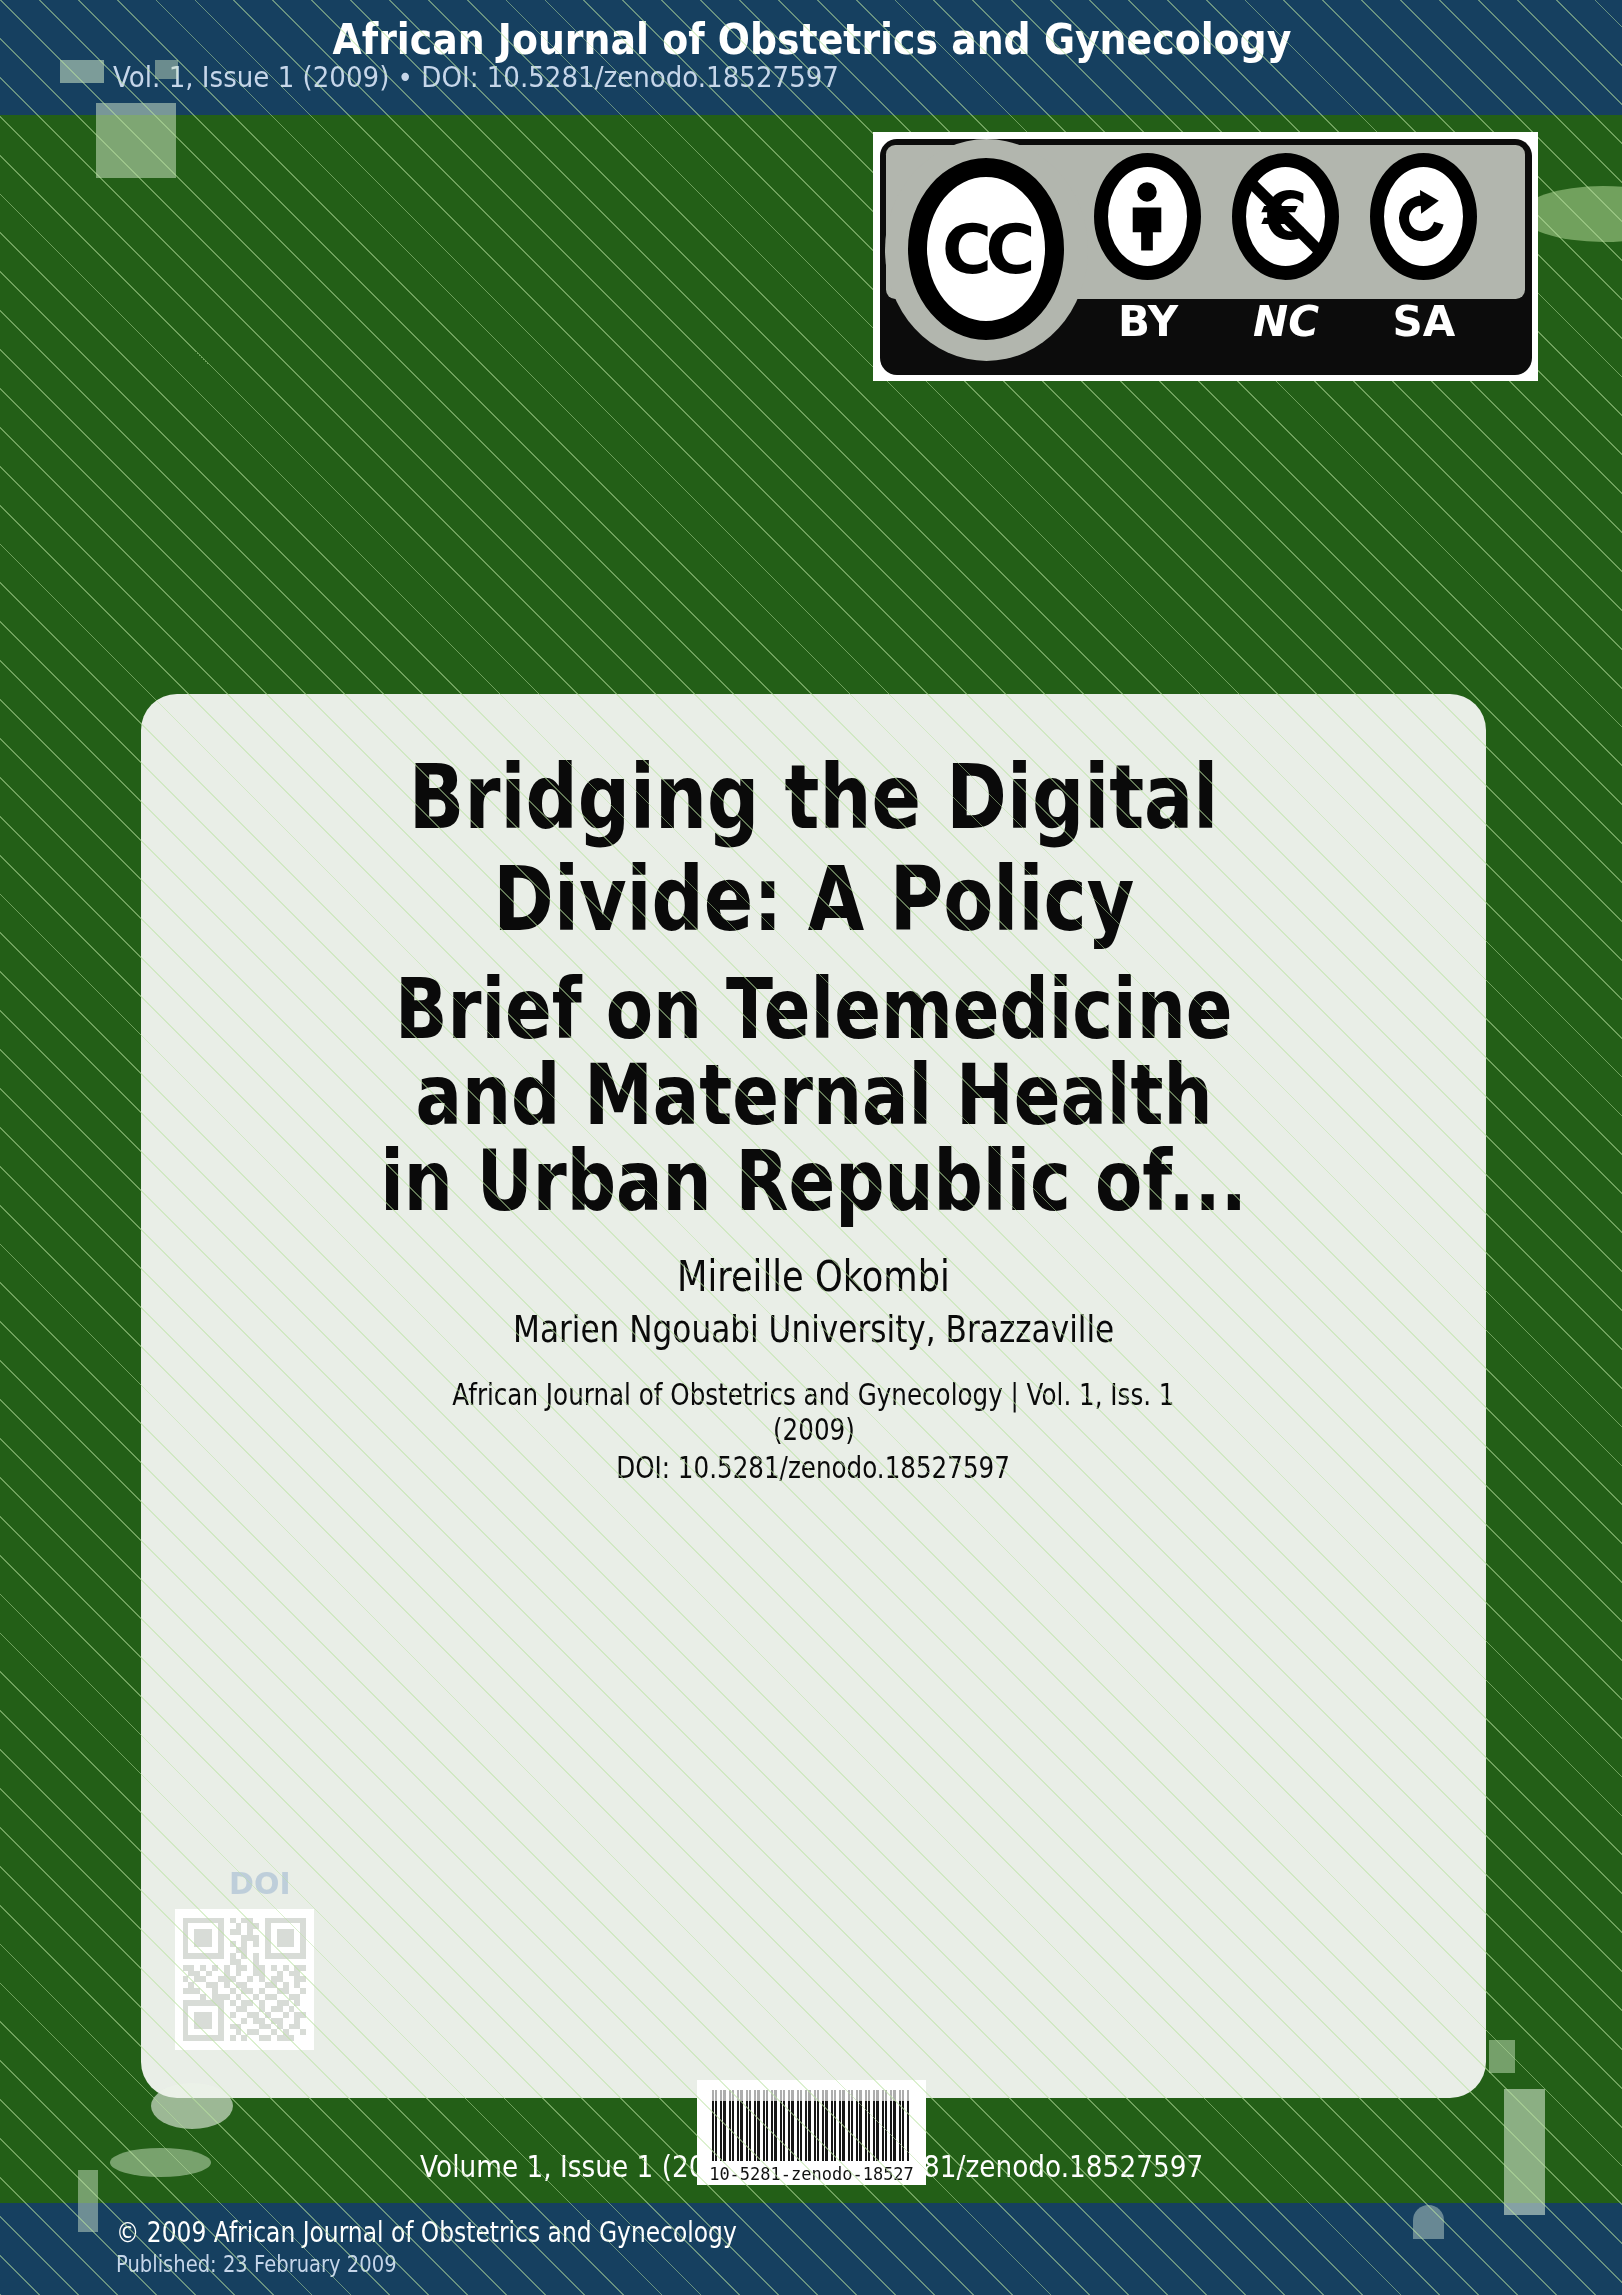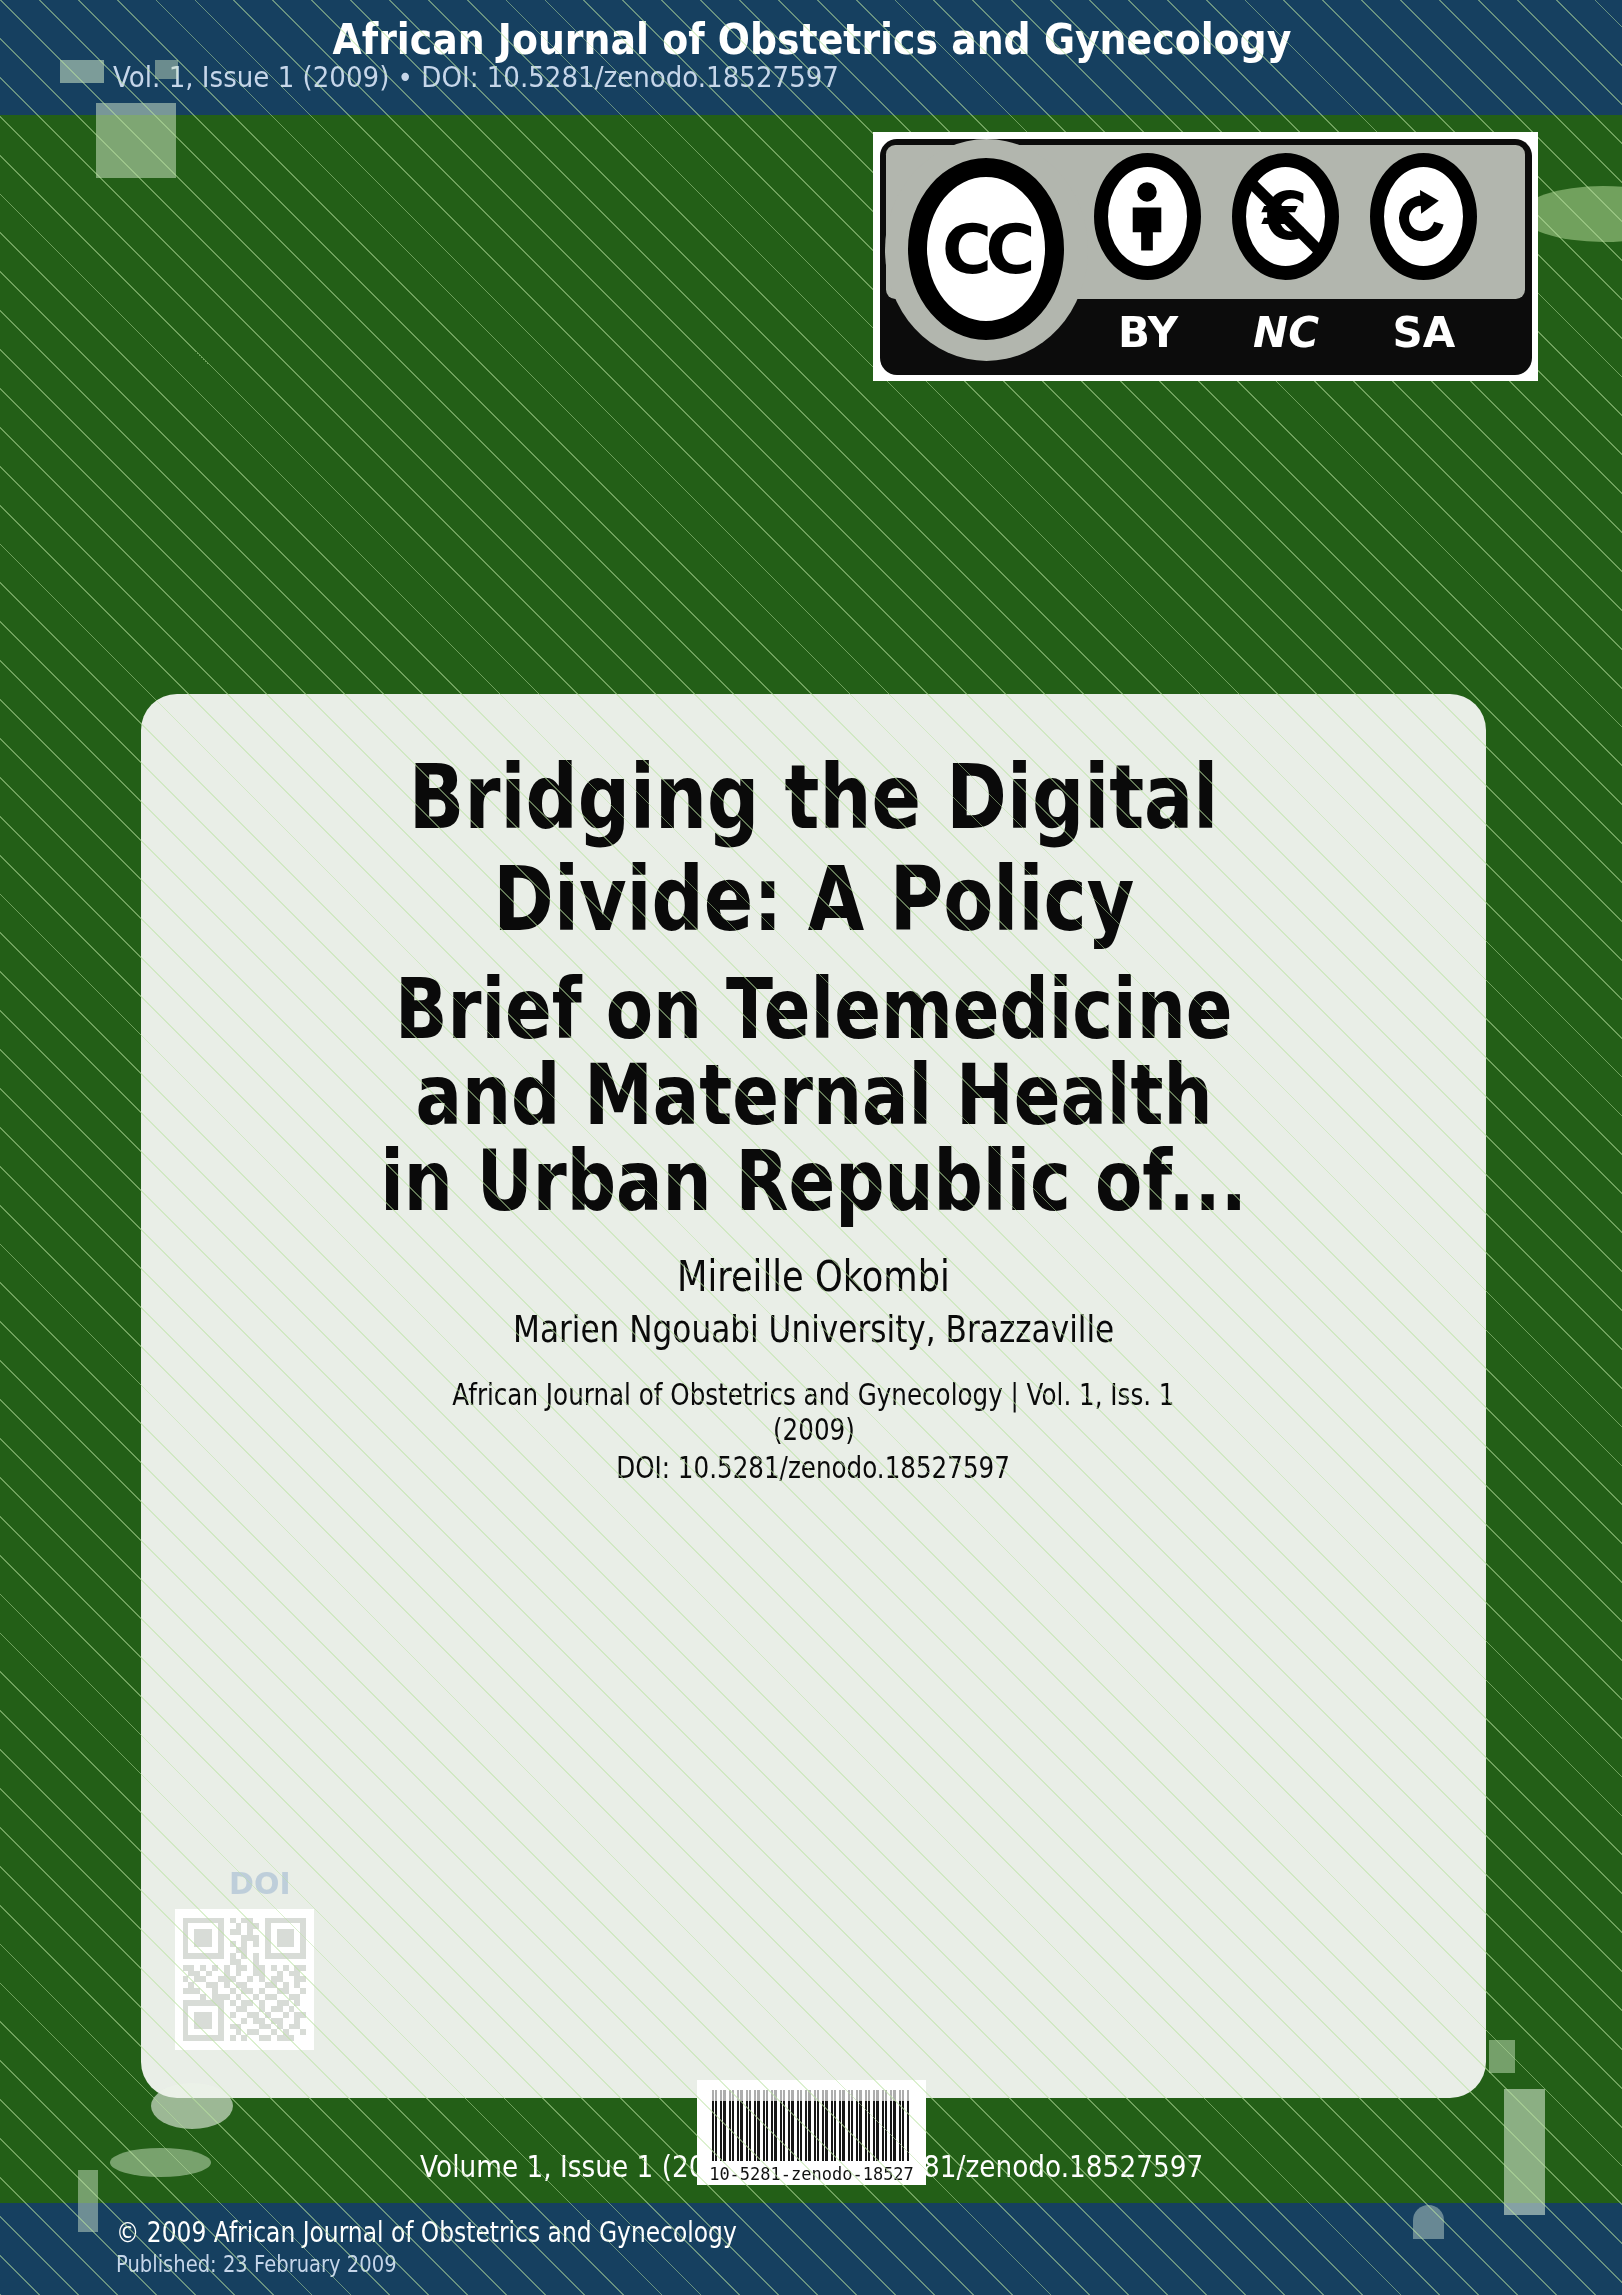--- a/index.html
+++ b/index.html
@@ -64,21 +64,21 @@
   .small-circle { width:79px; height:99px; border:14.4px solid #000; top:14.4px; }
   #by-icon { left:214px; }
   #nc-icon { left:352px; }
   #sa-icon { left:490px; }
   #nc-euro { font-size:65px; font-weight:bold; line-height:1; }
   #nc-slash {
     position:absolute; width:98px; height:10.5px; background:#000;
     transform:rotate(45deg);
   }
   .cc-label {
-    position:absolute; top:169px; width:111px; text-align:center;
+    position:absolute; top:158px; width:111px; text-align:center;
     color:#ffffff; font-weight:bold; font-size:42px; z-index:3;
   }
   #label-by { left:213px; } #label-nc { left:351px;font-style:italic; } #label-sa { left:489px; }
 
   
   .decor { position:absolute; pointer-events:none; }
   #decor-square-a { left:60px;  top:60px;  width:44px;  height:23px;  background:rgba(210,232,200,0.55); z-index:5; }
   #decor-square-b { left:155px; top:60px;  width:23px;  height:19px;  background:rgba(210,232,200,0.45); z-index:5; }
   #decor-square-c { left:96px; top:103px; width:80px; height:75px; background:rgba(218,238,208,0.5);  z-index:5; }
   #decor-ellipse-right { left:1521px; top:186px; width:164px; height:56px; border-radius:50%; background:rgba(165,205,140,0.6); z-index:5; }

